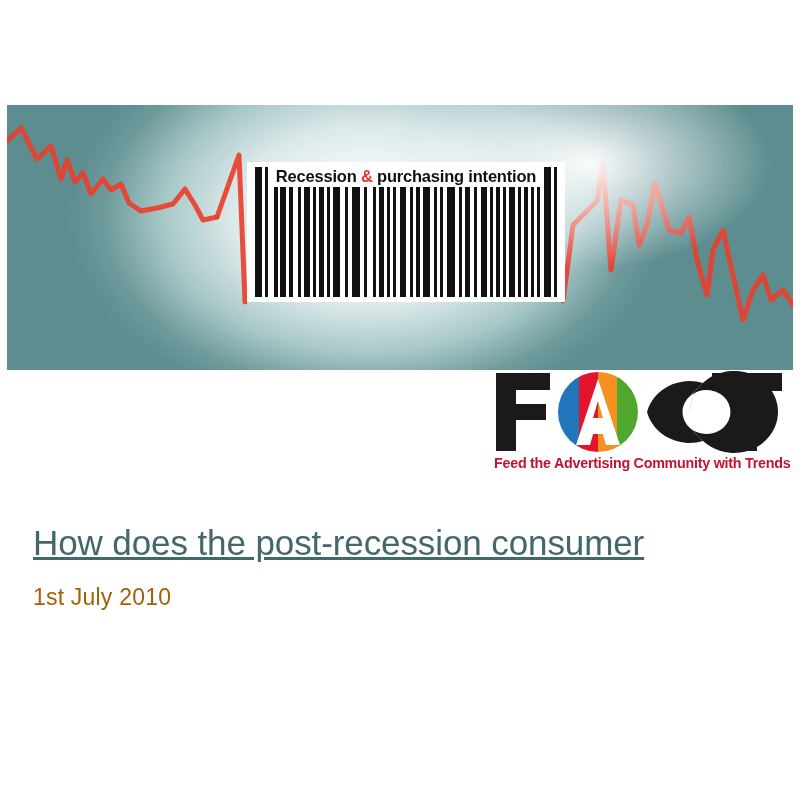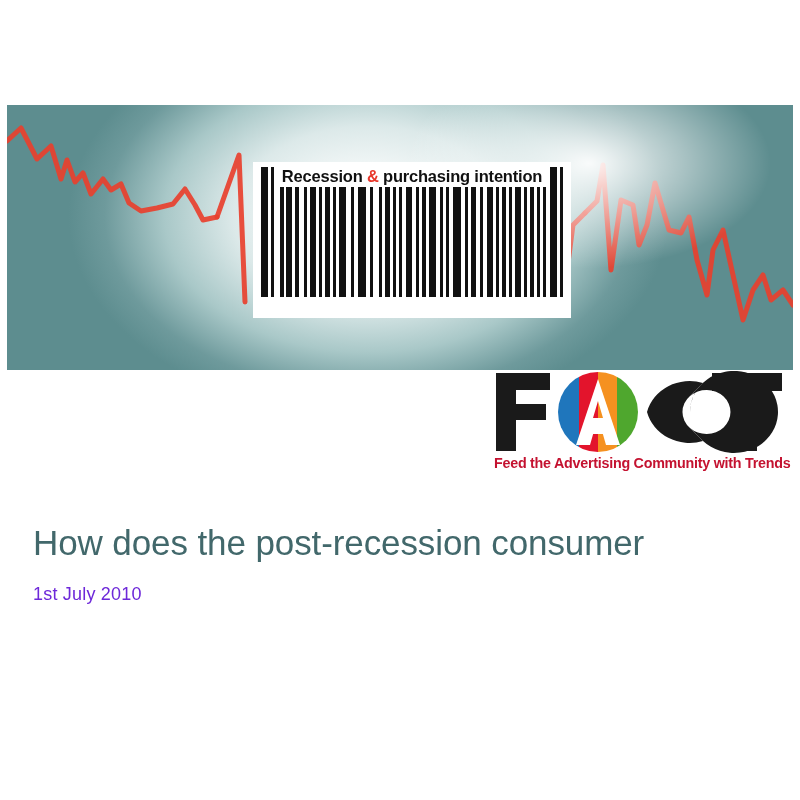--- a/index.html
+++ b/index.html
@@ -37,24 +37,24 @@
     position: absolute;
     left: 0;
     top: 0;
     width: 786px;
     height: 265px;
   }
 
   
   #barcode-block {
     position: absolute;
-    left: 246px;
+    left: 240px;
     top: 57px;
     width: 318px;
-    height: 156px;
+    height: 140px;
     background: #ffffff;
   }
   #barcode-caption {
     position: absolute;
     left: 20px;
     top: 5px;
     width: 278px;
     text-align: center;
     font-family: "Liberation Sans", sans-serif;
     font-weight: bold;
@@ -109,27 +109,28 @@
     width: 740px;
   }
   #cover-title {
     font-family: "Liberation Sans", sans-serif;
     font-size: 35px;
     line-height: 46px;
     font-weight: normal;
     color: #42686b;
     margin: 0;
     letter-spacing: -0.1px;
+    text-decoration: underline;
   }
   #cover-date {
     margin-top: 18px;
     font-family: "Liberation Sans", sans-serif;
-    font-size: 18px;
+    font-size: 23px;
     font-weight: normal;
-    color: #6d28d9;
+    color: #a16207;
     letter-spacing: 0.2px;
   }
 </style>
 </head>
 <body>
 
 <div id="cover-banner">
 
   <svg id="banner-line-svg" viewBox="0 0 786 265" preserveAspectRatio="none">
 

